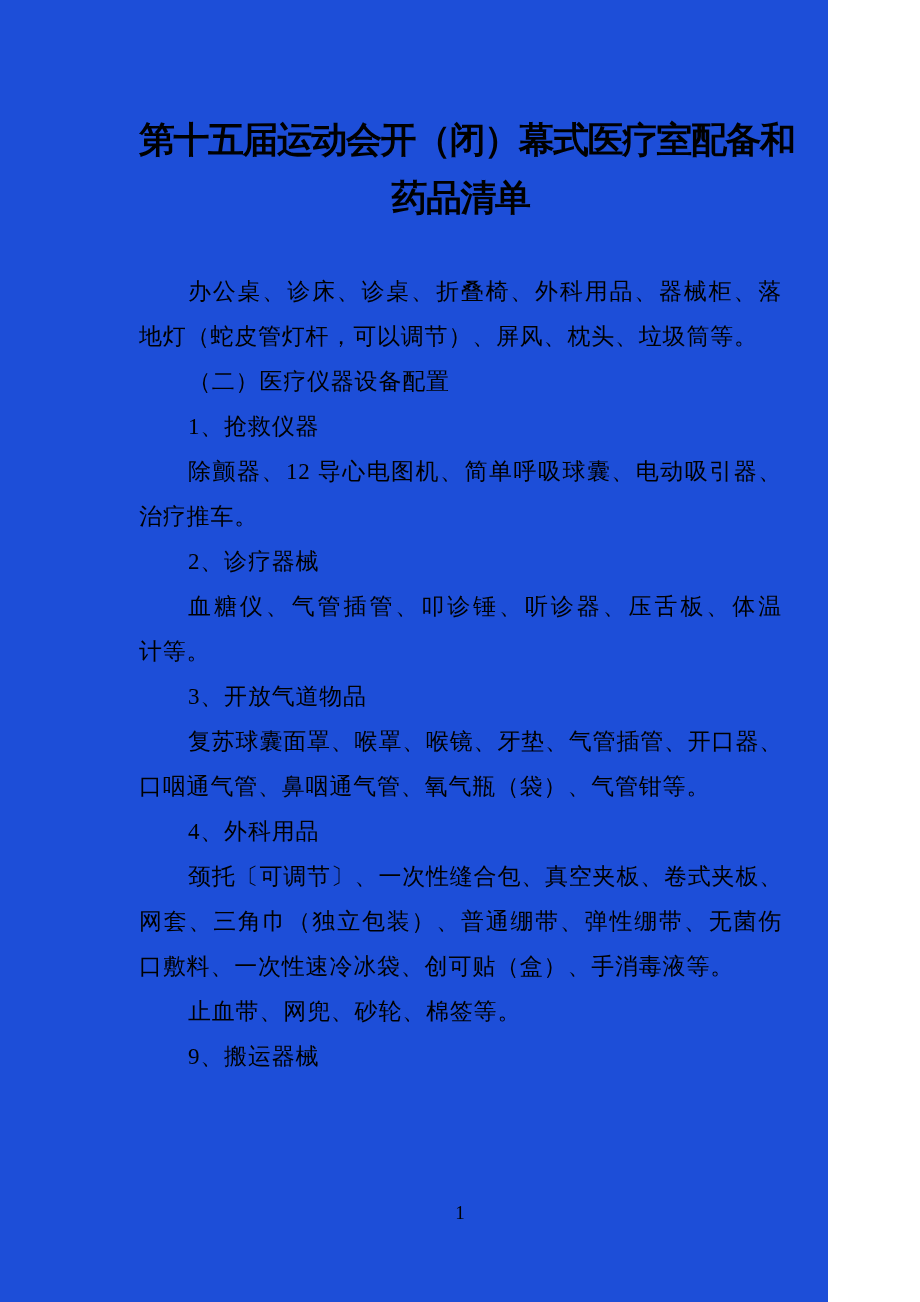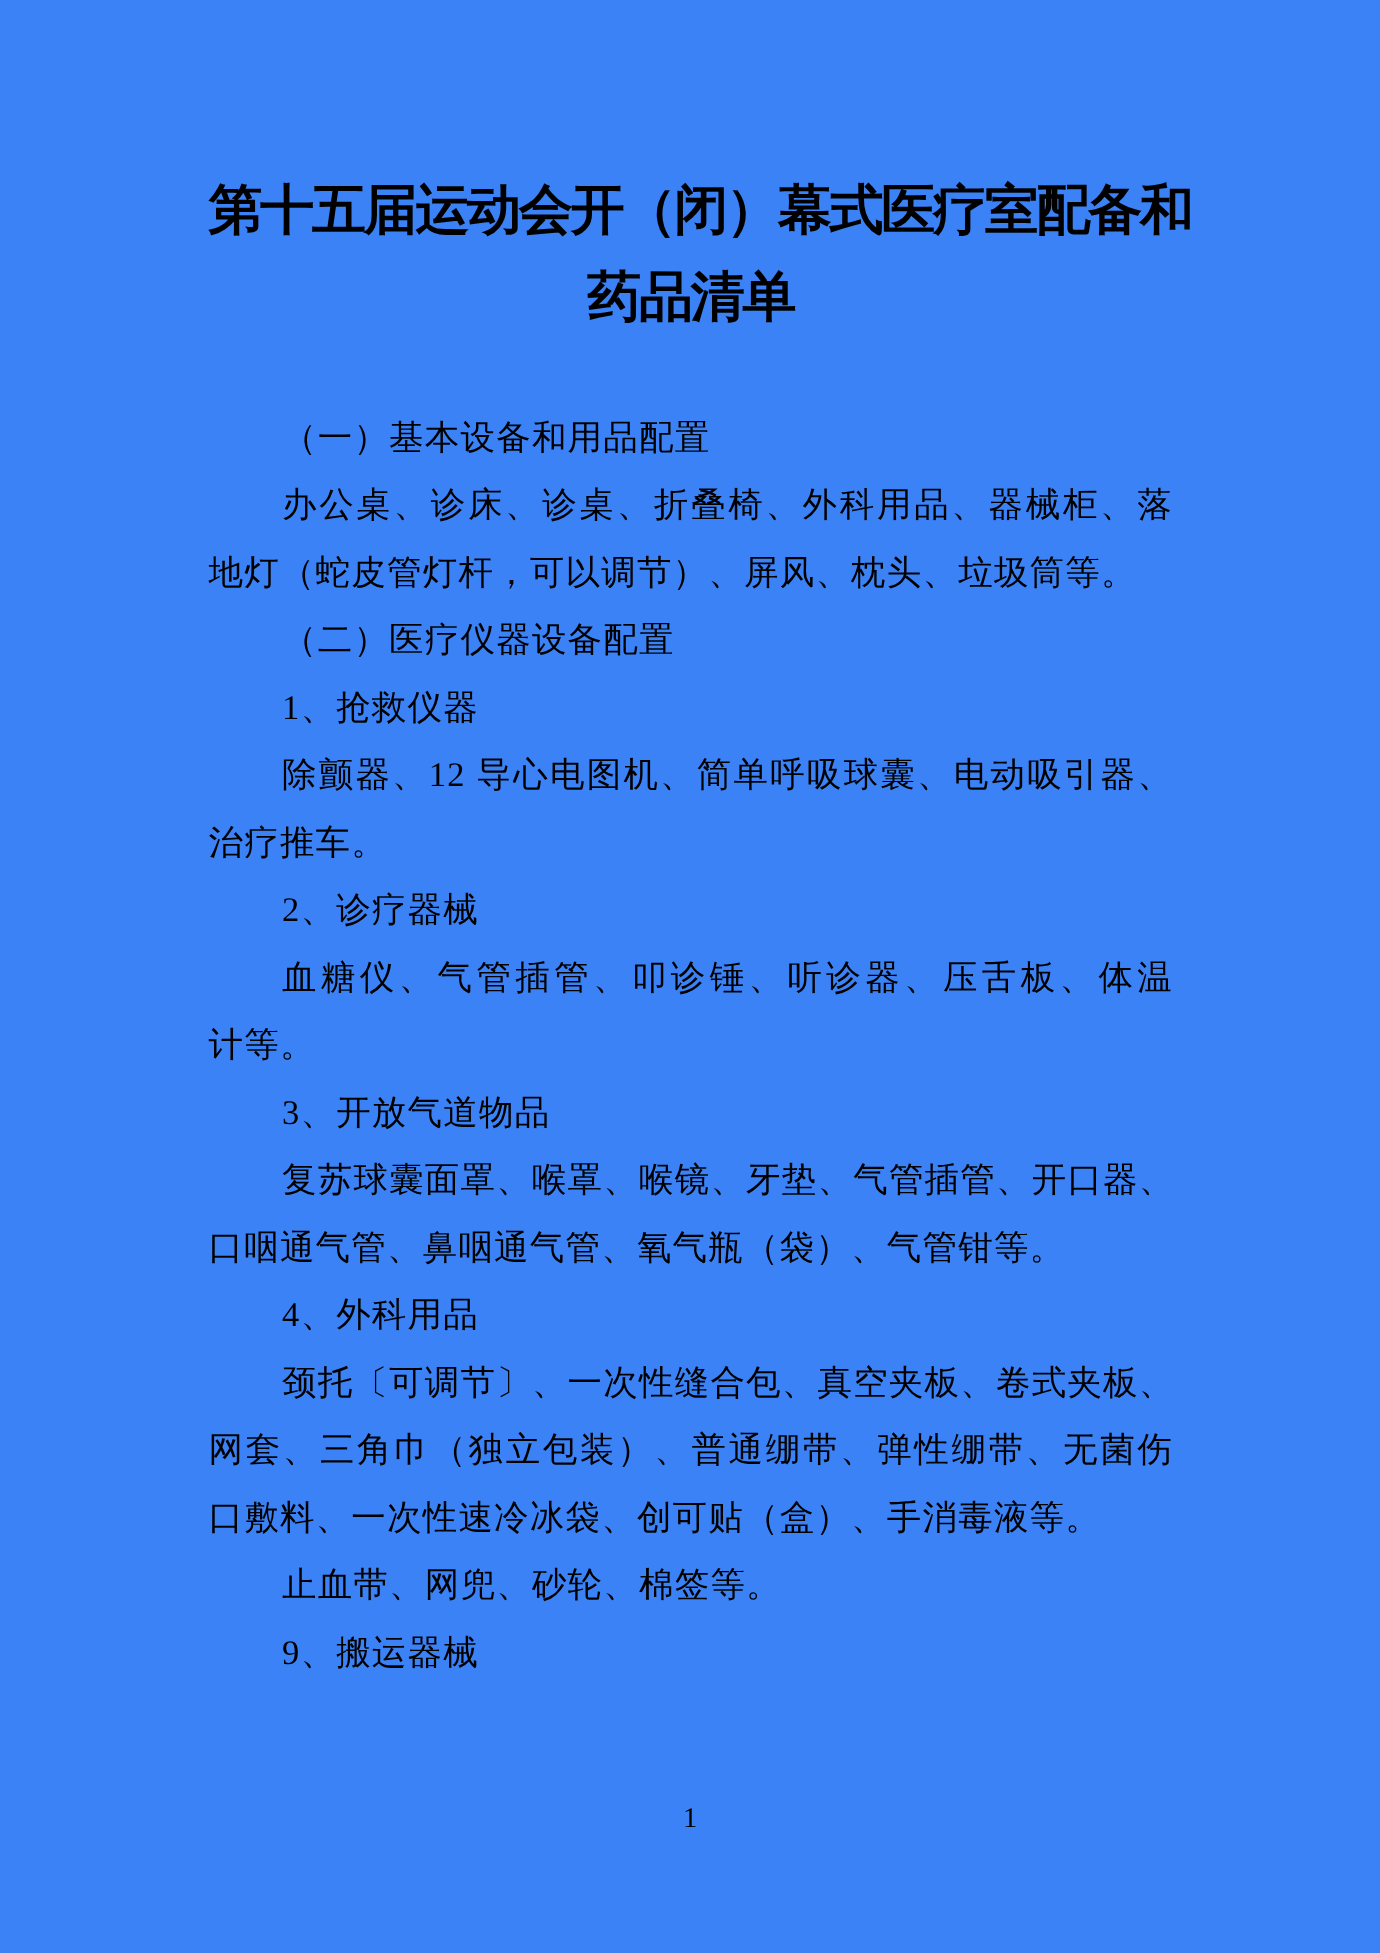--- a/index.html
+++ b/index.html
@@ -2,23 +2,23 @@
 <html><head>
 <meta charset="utf-8">
 <style>
   html, body {
     margin: 0;
     padding: 0;
     background: #ffffff;
   }
   .page {
     position: relative;
-    width: 920px;
+    width: 828px;
     height: 1302px;
-    background: #3b82f6;
+    background: #1d4ed8;
     color: #000000;
     font-family: "Liberation Serif", "DejaVu Serif", serif;
     overflow: hidden;
   }
   .doc-title {
     position: absolute;
     top: 111px;
     left: 139px;
     width: 643px;
     text-align: center;
@@ -62,21 +62,20 @@
 <body>
 
 <div class="page">
 
   <div class="doc-title">
     <div class="doc-title-line">第十五届运动会开（闭）幕式医疗室配备和</div>
     <div class="doc-title-line">药品清单</div>
   </div>
 
   <div class="doc-body" id="doc-body">
-      <div class="doc-line indent">（一）基本设备和用品配置</div>
       <div class="doc-line indent fill">办公桌、诊床、诊桌、折叠椅、外科用品、器械柜、落</div>
       <div class="doc-line">地灯（蛇皮管灯杆，可以调节）、屏风、枕头、垃圾筒等。</div>
       <div class="doc-line indent">（二）医疗仪器设备配置</div>
       <div class="doc-line indent">1、抢救仪器</div>
       <div class="doc-line indent fill">除颤器、12 导心电图机、简单呼吸球囊、电动吸引器、</div>
       <div class="doc-line">治疗推车。</div>
       <div class="doc-line indent">2、诊疗器械</div>
       <div class="doc-line indent fill">血糖仪、气管插管、叩诊锤、听诊器、压舌板、体温</div>
       <div class="doc-line">计等。</div>
       <div class="doc-line indent">3、开放气道物品</div>

